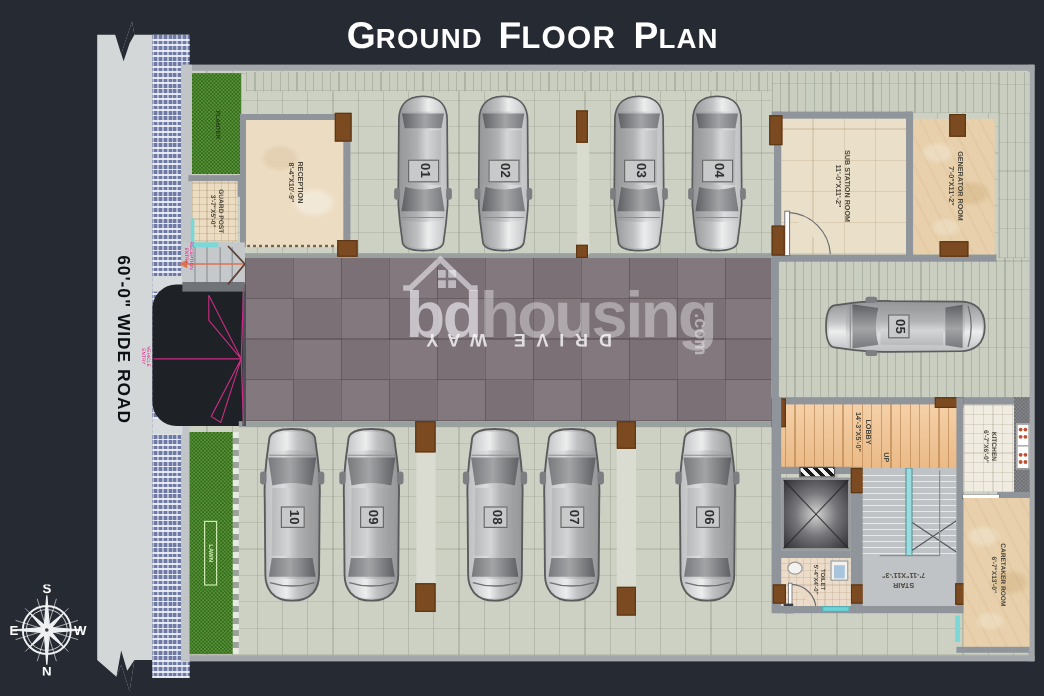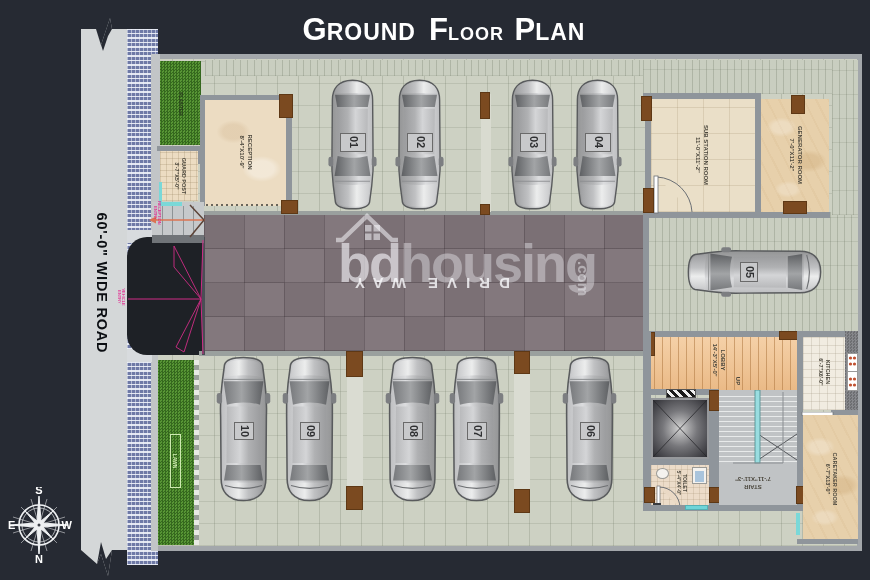--- a/index.html
+++ b/index.html
@@ -17,21 +17,21 @@
   .wall{background:#8f959b;}
   .brown{background:#7b4a20;border:1px solid #5e3815;box-sizing:border-box;}
   .beige{background-color:#ecdcc2;}
   .marble{background-color:#e7d0ab;background-image:radial-gradient(ellipse 22px 14px at 30% 25%, rgba(255,255,255,0.25) 0 40%, transparent 70%),radial-gradient(ellipse 26px 16px at 70% 55%, rgba(195,155,100,0.28) 0 40%, transparent 70%),radial-gradient(ellipse 20px 12px at 40% 80%, rgba(255,255,255,0.22) 0 40%, transparent 70%),repeating-linear-gradient(63deg, rgba(190,150,95,0.09) 0 2px, transparent 2px 11px);}
 </style>
 </head>
 <body>
 <div id="cv">
 
   <div class="abs" style="left:9px;top:12px;width:870px;text-align:center;color:#fff;font-weight:bold;">
-    <span style="font-size:31px;">G</span><span style="font-size:23px;letter-spacing:1px;">ROUND &nbsp;</span><span style="font-size:31px;">F</span><span style="font-size:18px;letter-spacing:1px;">LOOR &nbsp;</span><span style="font-size:31px;">P</span><span style="font-size:23px;letter-spacing:1px;">LAN</span>
+    <span style="font-size:31px;">G</span><span style="font-size:23px;letter-spacing:1px;">ROUND &nbsp;</span><span style="font-size:31px;">F</span><span style="font-size:26px;letter-spacing:1px;">LOOR &nbsp;</span><span style="font-size:31px;">P</span><span style="font-size:23px;letter-spacing:1px;">LAN</span>
   </div>
 
   <svg class="abs" style="left:78px;top:14px;" width="52" height="566" viewBox="0 0 52 566">
     <path d="M3,15 L18,15 L23,31 L32,4 L34,15 L49,15 L49,536 L34,536 L30,562 L23,540 L19,550 L3,536 Z" fill="#d4d7d8"></path>
     <path d="M18,15 L23,31 L32,4 L34,15 L30,22 L25,37 Z" fill="#262a33"></path>
     <path d="M34,536 L30,562 L23,540 L19,550 L23,528 L28,545 Z" fill="#262a33"></path>
   </svg>
 
   <div class="abs" style="left:102px;top:283px;transform:translate(-50%,-50%) rotate(90deg);color:#0b0e12;font-weight:bold;font-size:14.5px;letter-spacing:0.8px;white-space:nowrap;">60'-0" WIDE ROAD</div>
 

